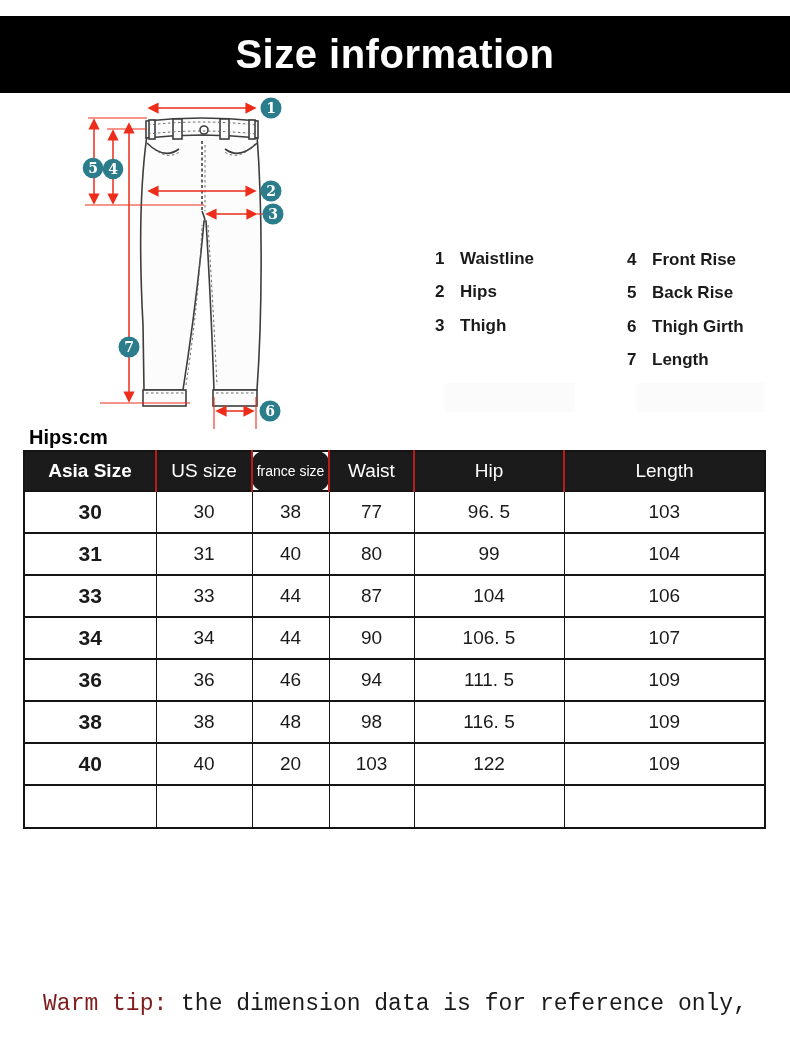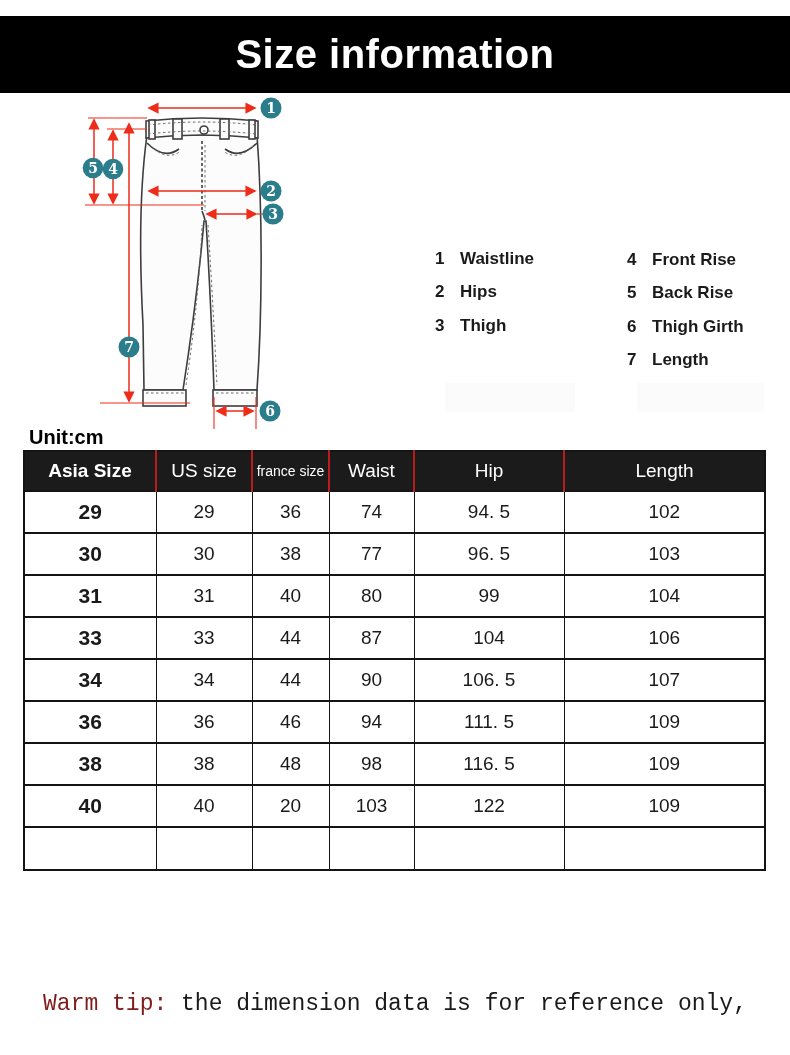--- a/index.html
+++ b/index.html
@@ -34,21 +34,21 @@
     position:absolute; left:23px; top:450px; width:741px;
     border-collapse:collapse; table-layout:fixed;
     border:2px solid #141414;
     padding-left:26px;
   }
   table.size th {
     background:#1b1b1b; color:#ffffff; font-weight:400; font-size:19px;
     height:38px; padding:0; text-align:center; border-left:2px solid #b91c1c;
   }
   table.size th:first-child { border-left:none; font-weight:700; }
-  table.size th.small { font-size:14px; }
+  table.size th.small { font-size:14px;border-radius:12px; }
   table.size td {
     height:40px; padding:0; text-align:center; font-size:19px; color:#1a1a1a;
     border-left:1px solid #141414; border-top:2px solid #141414;
   }
   table.size td:first-child { border-left:none; font-size:21px; font-weight:700; }
   table.size tr.empty td { height:41px; }
   
   .warmtip {
     position:absolute; left:0; top:919px; width:790px; text-align:center;
     font-family:"Liberation Mono", monospace; font-size:23px; color:#1a1a1a;
@@ -191,21 +191,21 @@
       <span class="legend-label">Thigh Girth</span>
     </div>
     <div class="legend-item">
       <span class="legend-num">7</span>
       <span class="legend-label">Length</span>
     </div>
   </div>
   <div class="faint-box b1"></div>
   <div class="faint-box b2"></div>
 
-  <div class="unit">Unit:cm</div>
+  <div class="unit">Hips:cm</div>
 
   <table class="size">
     <colgroup>
       <col style="width:132px">
         <col style="width:96px">
         <col style="width:77px">
       <col style="width:85px">
         <col style="width:150px">
         <col style="width:201px">
     </colgroup>
@@ -214,28 +214,20 @@
         <th>Asia Size</th>
         <th>US size</th>
         <th class="small">france size</th>
         <th>Waist</th>
         <th>Hip</th>
         <th>Length</th>
       </tr>
     </thead>
     <tbody>
         <tr>
-          <td>29</td>
-          <td>29</td>
-          <td>36</td>
-          <td>74</td>
-          <td>94. 5</td>
-          <td>102</td>
-        </tr>
-        <tr>
           <td>30</td>
           <td>30</td>
           <td>38</td>
           <td>77</td>
           <td>96. 5</td>
           <td>103</td>
         </tr>
         <tr>
           <td>31</td>
           <td>31</td>

